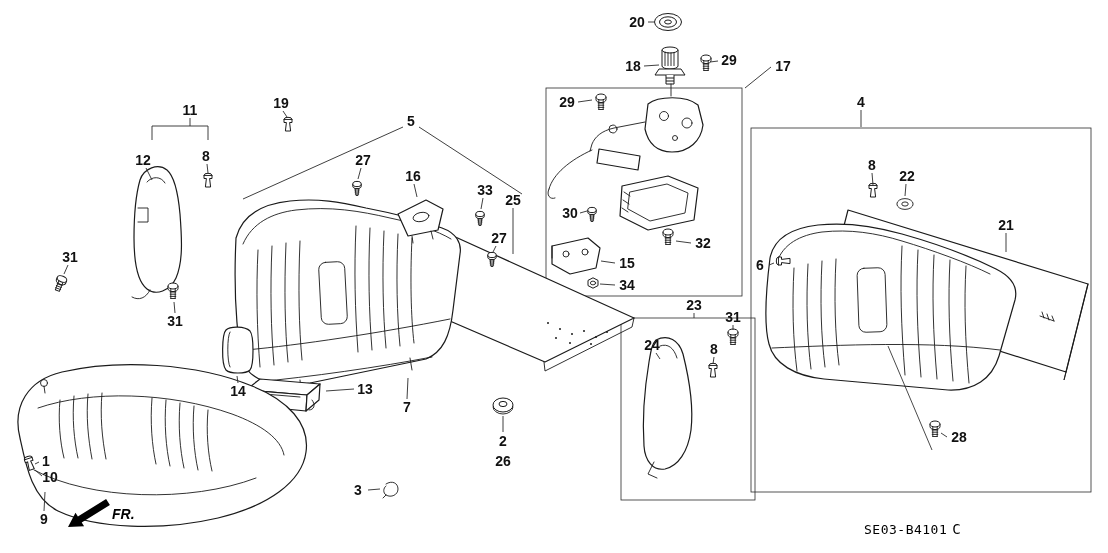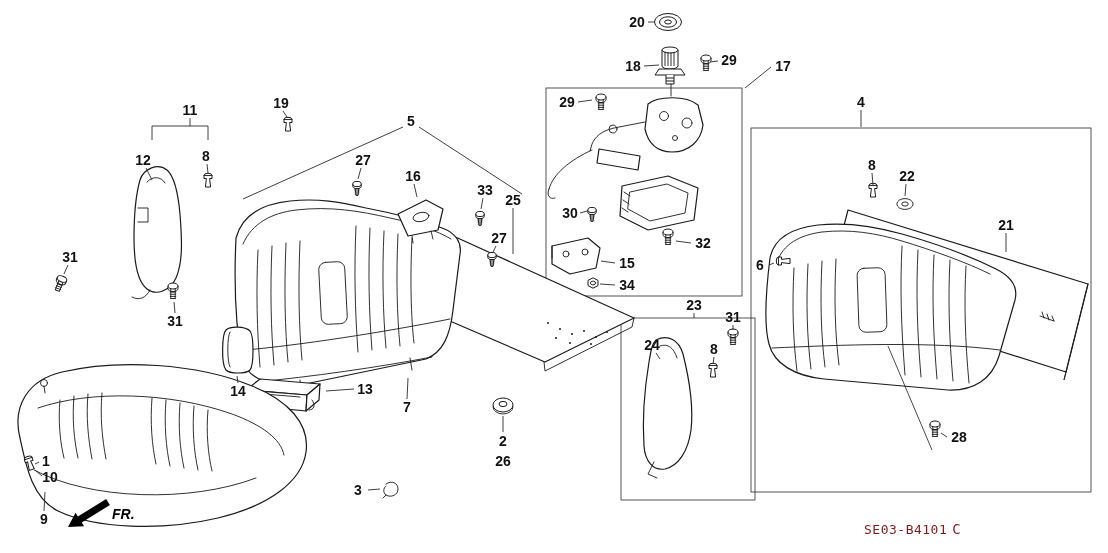--- a/index.html
+++ b/index.html
@@ -24,21 +24,21 @@
   #callout-labels text {
     font-family: "Liberation Sans", sans-serif;
     font-size: 14px; font-weight: 600; fill: #111;
     text-anchor: middle; dominant-baseline: central;
   }
   .fr-label { font-family: "Liberation Sans", sans-serif; font-size: 14px; font-weight: 700; font-style: italic; fill: #000; }
 
   .code-label {
     position: absolute; left: 864px; top: 521px;
     font-family: "DejaVu Sans Mono", monospace;
-    font-size: 13px; color: #7f1d1d; letter-spacing: 0.5px;
+    font-size: 13px; color: #000000; letter-spacing: 0.5px;
   }
   .code-label .suffix { margin-left: 5px; font-size: 14px; }
 </style>
 </head>
 <body>
 
 <div class="stage">
 
 <svg id="diagram-svg" viewBox="0 0 1108 553" width="1108" height="553">
   <defs>

